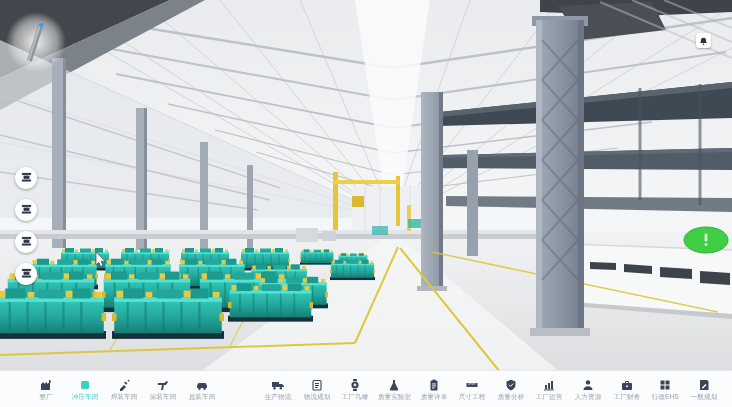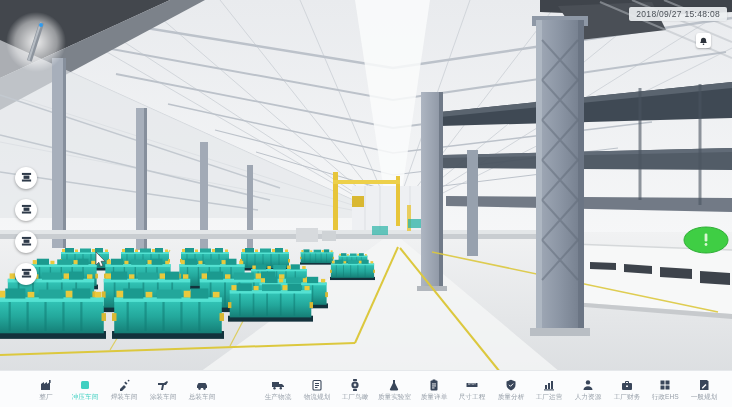--- a/index.html
+++ b/index.html
@@ -222,21 +222,20 @@
       <g transform="rotate(18 36 42)">
         <rect x="33" y="22" width="5" height="40" fill="#8d949d"></rect>
         <rect x="33.6" y="22" width="2" height="40" fill="#b7bdc4"></rect>
       </g>
       <circle cx="41" cy="25" r="2" fill="#2e9bf0"></circle>
     </g>
 
     <path d="M96 252v13l2.8-2.8 1.8 4.4 2.3-1-1.8-4.3h4z" fill="#ffffff" stroke="#444" stroke-width=".7"></path>
   </svg>
 
-  <div class="timestamp">2018/09/27 15:48:08</div>
 
   <div class="bell-btn">
     <span>
       <svg viewBox="0 0 12 12" fill="currentColor">
         <path d="M6 1a3.4 3.4 0 0 1 3.4 3.4c0 2.2.6 3 1.2 3.6H1.4c.6-.6 1.2-1.4 1.2-3.6A3.4 3.4 0 0 1 6 1z"></path>
         <circle cx="6" cy="9.6" r="1.1"></circle>
       </svg>
     </span>
   </div>
 

